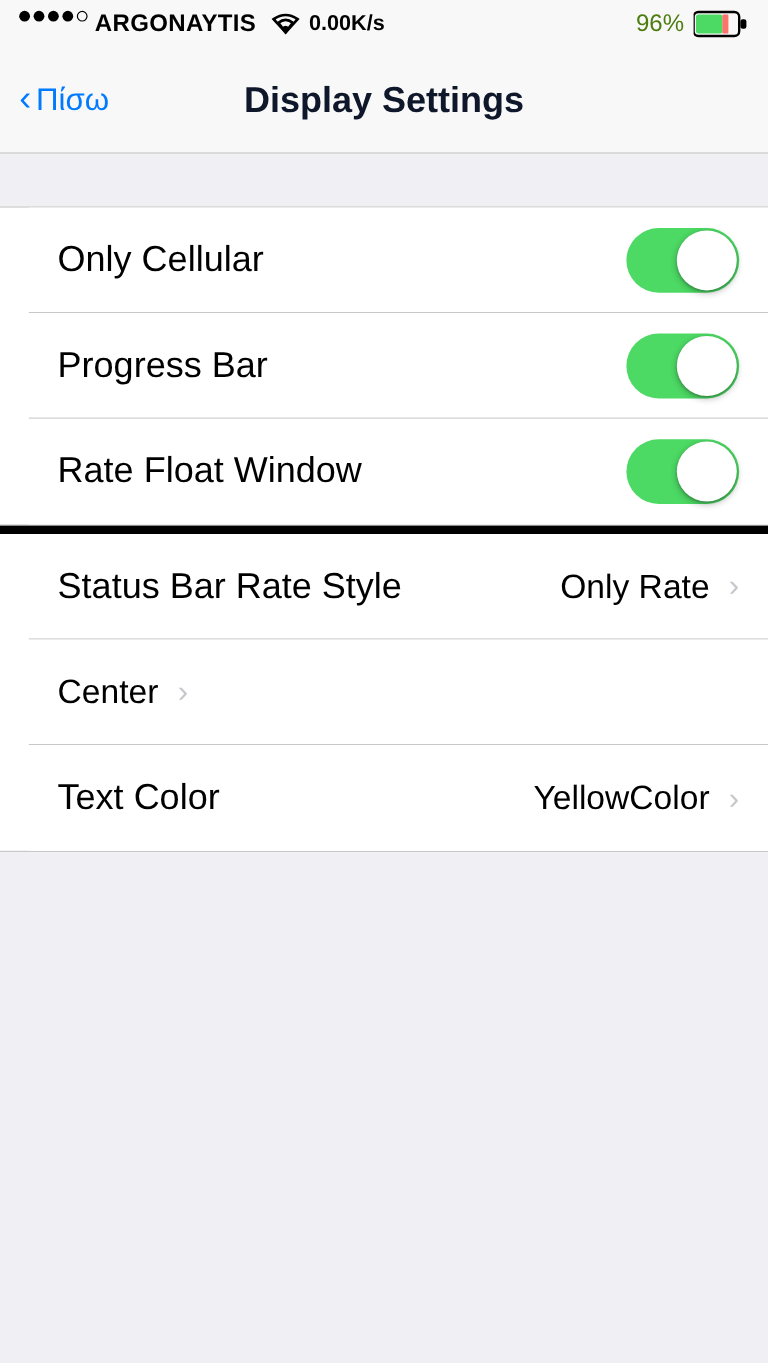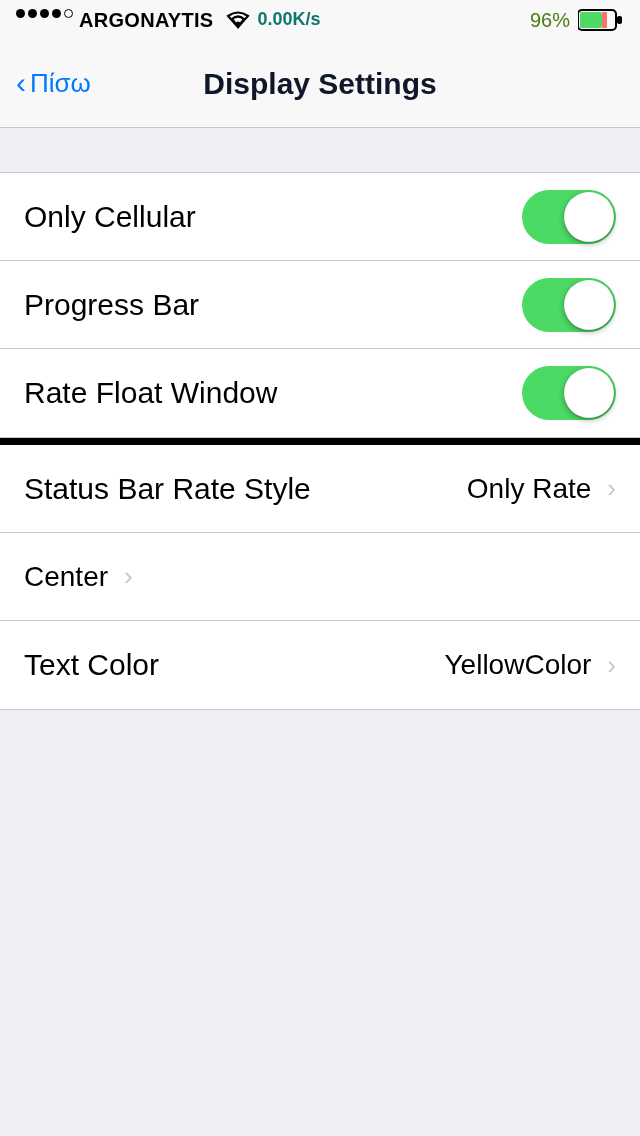--- a/index.html
+++ b/index.html
@@ -65,21 +65,21 @@
       letter-spacing: 0.3px;
     }
 
     .wifi-icon {
       margin-left: 4px;
     }
 
     .network-speed {
       font-size: 18px;
       font-weight: 700;
-      color: #0f766e;
+      color: #000000;
     }
 
     .status-bar-right {
       display: flex;
       align-items: center;
       gap: 8px;
     }
 
     .battery-percent {
       font-size: 20px;
@@ -143,20 +143,21 @@
 
     .settings-row {
       display: flex;
       align-items: center;
       justify-content: space-between;
       padding: 0 24px;
       height: 88px;
       background: #fff;
       border-bottom: 1px solid #c8c8c8;
       position: relative;
+      margin-left: 24px;
     }
 
     .settings-row:last-child {
       border-bottom: none;
       justify-content: space-between;
     }
 
     .row-label {
       font-size: 30px;
       color: #000;

